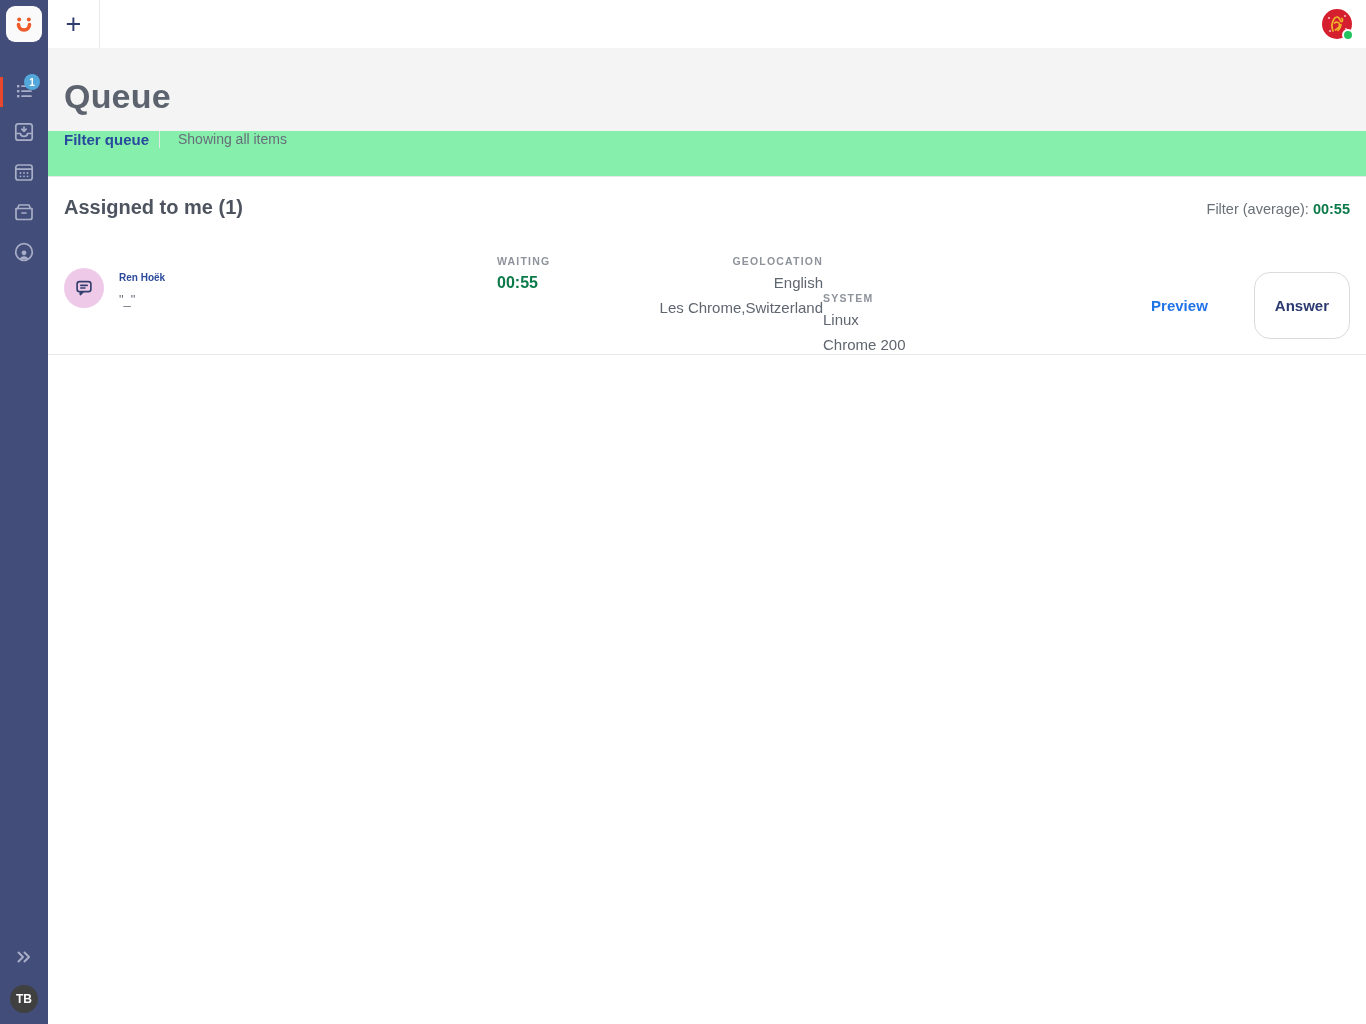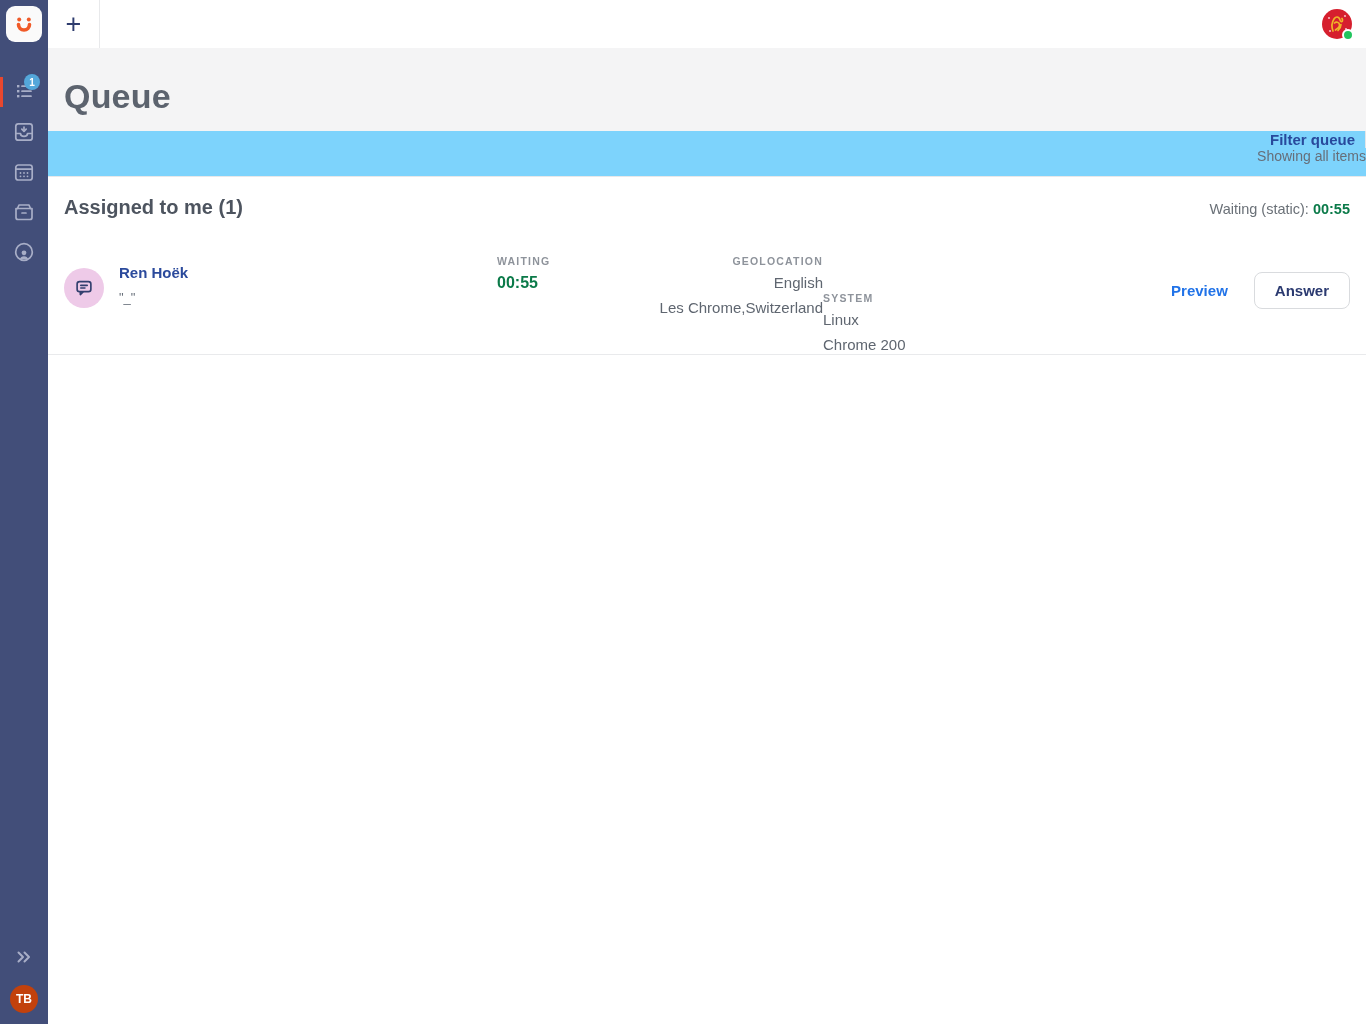--- a/index.html
+++ b/index.html
@@ -19,76 +19,76 @@
   .nav-item.active::before { content:""; position:absolute; left:0; top:5px; width:3px;
               height:30px; background:#e8472e; }
   .badge { position:absolute; top:2px; left:24px; min-width:16px; height:16px;
            background:#54a7da; color:#fff; border-radius:8px; font-size:10px;
            font-weight:bold; display:flex; align-items:center; justify-content:center;
            padding:0 4px; }
   .sidebar-spacer { flex:1; }
   .collapse-btn { width:48px; height:40px; display:flex; align-items:center;
                   justify-content:center; cursor:pointer; margin-bottom:8px; }
   .collapse-btn svg { stroke:#a8aec7; fill:none; stroke-width:2; stroke-linecap:round; stroke-linejoin:round; }
-  .user-avatar { width:28px; height:28px; border-radius:50%; background:#c2410c;
+  .user-avatar { width:28px; height:28px; border-radius:50%; background:#404040;
                  color:#fff; font-size:12px; font-weight:bold; display:flex;
                  align-items:center; justify-content:center; margin-bottom:11px; cursor:pointer; }
 
   
   .main { flex:1; display:flex; flex-direction:column; }
   .topbar { height:48px; background:#fff; display:flex; align-items:center; flex-shrink:0; }
   .plus-btn { width:52px; height:48px; display:flex; align-items:center;
               justify-content:center; border-right:1px solid #e8e9eb;
               font-size:27px; font-weight:300; color:#2e3c6e; cursor:pointer; line-height:1; }
   .topbar-spacer { flex:1; }
   .topbar-avatar { position:relative; width:30px; height:30px; margin-right:14px; cursor:pointer; }
   .topbar-avatar .presence { position:absolute; right:-2px; bottom:-2px; width:12px;
               height:12px; border-radius:50%; background:#22c55e; border:2px solid #fff; }
 
   .page-header { height:83px; background:#f4f4f5; display:flex; align-items:center;
                  padding:14px 16px 0; flex-shrink:0; }
   .page-title { font-size:34px; font-weight:bold; color:#5c636e; letter-spacing:0.2px; }
 
-  .tabbar { height:46px; background:#7dd3fc; display:flex; align-items:flex-end;
-            border-bottom:1px solid #e7e8ea; flex-shrink:0;flex-direction:column; }
+  .tabbar { height:46px; background:#86efac; display:flex; align-items:flex-start;
+            border-bottom:1px solid #e7e8ea; flex-shrink:0; }
   .tab-filter { width:112px; display:flex; align-items:center; padding-left:16px;
                 border-right:1px solid #e4e6e8; font-size:15px; font-weight:bold;
                 color:#28499c; cursor:pointer; }
   .tab-status { display:flex; align-items:center; padding-left:18px; font-size:14px;
                 color:#666e79; }
 
   .content { flex:1; background:#fff; }
   .section-header { display:flex; justify-content:space-between; align-items:center;
                     padding:19px 16px 0; }
   .section-title { font-size:20px; font-weight:bold; color:#4d545f; }
   .waiting-average { font-size:14.5px; color:#6a7077; padding-top:3px; }
   .waiting-average b { color:#0b7a49; font-weight:bold; }
 
   .queue-row { display:flex; margin-top:29px; padding:0 16px;
                border-bottom:1px solid #e9eaec; min-height:89px; align-items:flex-start; }
   .chat-avatar { width:40px; height:40px; border-radius:50%; background:#eecae8;
                  display:flex; align-items:center; justify-content:center;
                  margin-top:20px; flex-shrink:0; }
   .item-info { width:378px; margin-left:15px; flex-shrink:0; }
-  .item-name { font-size:15px; font-weight:bold; color:#2b4a9c; margin-top:16px; cursor:pointer; }
+  .item-name { font-size:10px; font-weight:bold; color:#2b4a9c; margin-top:24px; cursor:pointer; }
   .item-message { font-size:13px; color:#676f7a; margin-top:9px; }
   .item-url { font-size:14px; font-style:italic; color:#6a717c; margin-top:12px;
               white-space:nowrap; overflow:hidden; }
   .col { margin-top:7px; flex-shrink:0; }
   .col-waiting { width:110px; }
   .col-geo { width:216px;text-align:right; }
   .col-system { width:170px;margin-top:44px; }
   .col-label { font-size:10.5px; font-weight:bold; letter-spacing:1.2px; color:#8e939b; }
   .col-value-green { font-size:16px; font-weight:bold; color:#0b7a49; margin-top:7px; }
   .col-value { font-size:15px; color:#5f6670; margin-top:6px; line-height:19px; }
   .row-spacer { flex:1; }
-  .actions { display:flex; align-items:center; margin-top:24px; }
+  .actions { display:flex; align-items:center; margin-top:24px;gap:20px; }
   .preview-link { font-size:15px; font-weight:bold; color:#2173e8; margin-right:26px; cursor:pointer; }
-  .answer-btn { background:#fff; border:1px solid #d9dbde; border-radius:8px;
-                padding:9px 20px; font-size:15px; font-weight:bold; color:#2b3a70;
+  .answer-btn { background:#fff; border:1px solid #d9dbde; border-radius:16px;
+                padding:24px 20px; font-size:15px; font-weight:bold; color:#2b3a70;
                 font-family:"Liberation Sans", sans-serif; cursor:pointer; }
 </style>
 </head>
 <body>
 
 <div class="app">
 
   <aside class="sidebar">
     <div class="logo-tile">
       <svg width="26" height="26" viewBox="0 0 26 26">
@@ -181,21 +181,21 @@
 
     <div class="tabbar">
       <div class="tab-filter">Filter queue</div>
       <div class="tab-status">Showing all items</div>
     </div>
 
     <div class="content">
 
       <div class="section-header">
         <div class="section-title">Assigned to me (1)</div>
-        <div class="waiting-average"><span>Waiting (static): </span><b>00:55</b></div>
+        <div class="waiting-average"><span>Filter (average): </span><b>00:55</b></div>
       </div>
 
       <div class="queue-row">
         <div class="chat-avatar">
           <svg width="22" height="22" viewBox="0 0 24 24">
             <rect x="4.5" y="5" width="15" height="11" rx="2.6" stroke="#323f6e" stroke-width="1.8" fill="none"></rect>
             <path d="M8 16 v3.2 L11.2 16" stroke="#323f6e" stroke-width="1.8" fill="none" stroke-linejoin="round"></path>
             <line x1="8.5" y1="9.2" x2="15.5" y2="9.2" stroke="#323f6e" stroke-width="1.8" stroke-linecap="round"></line>
             <line x1="8.5" y1="12" x2="13" y2="12" stroke="#323f6e" stroke-width="1.8" stroke-linecap="round"></line>
           </svg>

